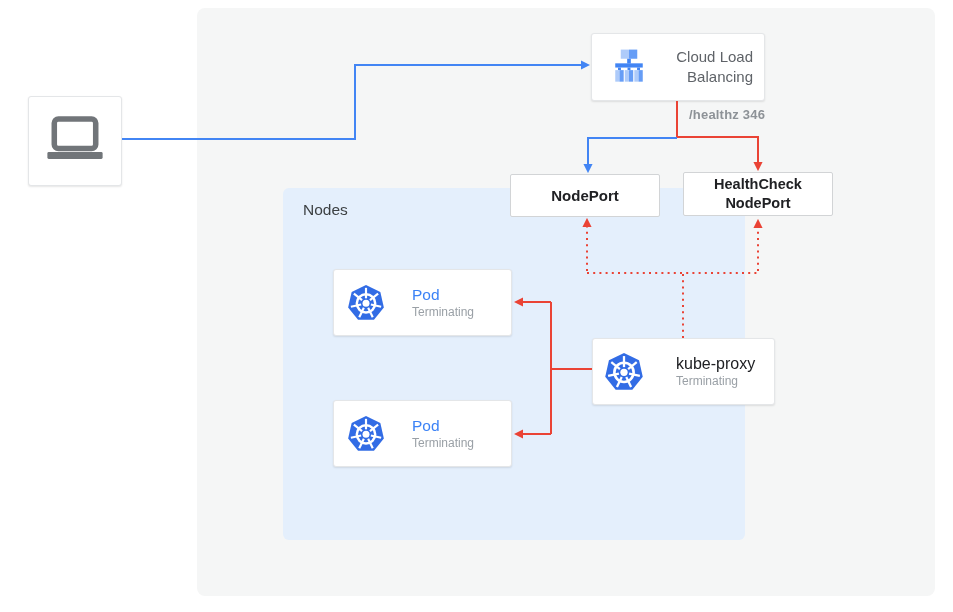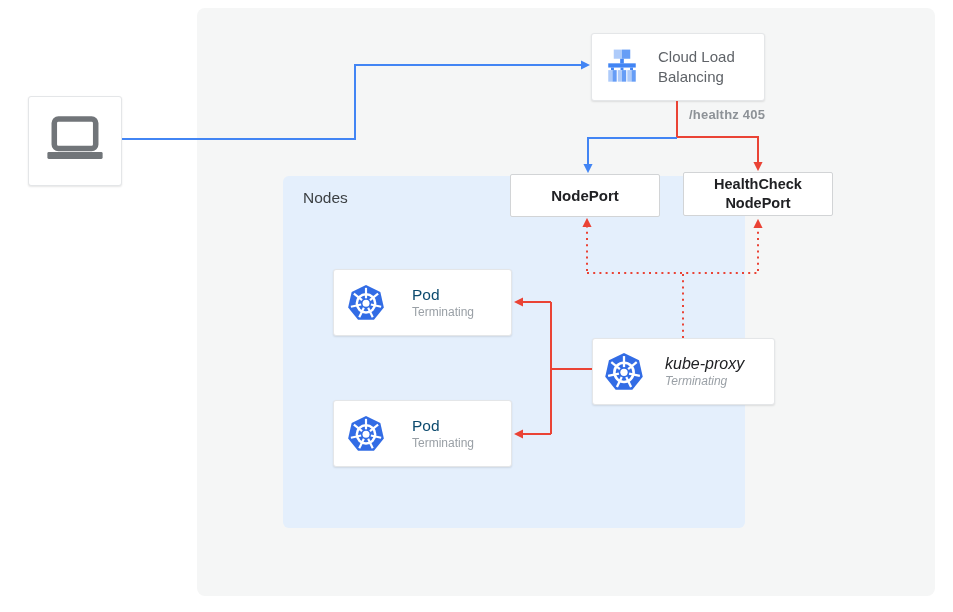--- a/index.html
+++ b/index.html
@@ -7,38 +7,38 @@
     --outer-bg:#f5f6f6; --nodes-bg:#e4effc;
     --text-dark:#202124; --text-gray:#5f6368; --text-light:#9aa0a6;
     --icon-gray:#717579; --lb-light:#aecbfa; --lb-mid:#669df6; --lb-dark:#4285f4;
     --annot-gray:#8d9297;
   }
   *{margin:0;padding:0;box-sizing:border-box;}
   body{background:#fff;font-family:"Liberation Sans",sans-serif;}
   .canvas{position:relative;width:953px;height:612px;background:#fff;overflow:hidden;}
   .outer-panel{position:absolute;left:197px;top:8px;width:738px;height:588px;
     background:var(--outer-bg);border-radius:8px;}
-  .nodes-panel{position:absolute;left:283px;top:176px;width:462px;height:352px;
+  .nodes-panel{position:absolute;left:283px;top:188px;width:462px;height:352px;
     background:var(--nodes-bg);border-radius:6px;}
   .nodes-label{position:absolute;left:20px;top:13px;font-size:15.5px;color:#3c4043;}
   .card{position:absolute;background:#fff;border:1px solid #e4e6e8;border-radius:3px;
     box-shadow:0 1px 2px rgba(0,0,0,0.10);display:flex;align-items:center;}
   .laptop-card{left:28px;top:96px;width:94px;height:90px;justify-content:center;}
-  .clb-card{left:591px;top:33px;width:174px;height:68px;padding-left:8px;}
+  .clb-card{left:591px;top:33px;width:174px;height:68px;padding-left:15px;text-align:right;}
   .clb-label{margin-left:14px;width:88px;font-size:15px;line-height:1.35;color:var(--text-gray);}
   .port-box{position:absolute;background:#fff;border:1px solid #d2d4d6;border-radius:2px;
     display:flex;flex-direction:column;align-items:center;justify-content:center;
     font-weight:bold;color:var(--text-dark);text-align:center;}
   .nodeport-box{left:510px;top:174px;width:150px;height:43px;font-size:15px;}
   .hc-box{left:683px;top:172px;width:150px;height:44px;font-size:14.5px;line-height:1.28;text-align:center;}
   .pod-card{left:333px;width:179px;height:67px;padding-left:12px;}
   .pod-card-1{top:269px;} .pod-card-2{top:400px;}
   .kp-card{left:592px;top:338px;width:183px;height:67px;padding-left:10px;}
   .entity-text{margin-left:26px;}
-  .entity-title{font-size:15.5px;color:#0c4a6e;}
+  .entity-title{font-size:15.5px;color:#3b82f6;}
   .entity-sub{font-size:12px;color:var(--text-light);margin-top:1px;}
   .kp-title{font-size:16px;color:var(--text-dark);}
   .annot{position:absolute;left:689px;top:107px;font-size:13px;font-weight:bold;
     color:var(--annot-gray);letter-spacing:0.2px;}
   .edges-svg{position:absolute;left:0;top:0;pointer-events:none;}
   .stroke-blue{stroke:var(--blue);fill:none;stroke-width:2;}
   .stroke-red{stroke:var(--red);fill:none;stroke-width:2;}
   .dotted{stroke-dasharray:2 4.2;}
   .fill-blue{fill:var(--blue);} .fill-red{fill:var(--red);}
   .k8s-hept{fill:var(--k8s-blue);}
@@ -77,21 +77,21 @@
       <rect class="lb-light" x="4.5" y="13.7" width="2.3" height="6.3"></rect>
       <rect class="lb-mid" x="6.8" y="13.7" width="2.3" height="6.3"></rect>
       <rect class="lb-light" x="9.7" y="13.7" width="2.3" height="6.3"></rect>
       <rect class="lb-mid" x="12" y="13.7" width="2.3" height="6.3"></rect>
       <rect class="lb-light" x="14.9" y="13.7" width="2.3" height="6.3"></rect>
       <rect class="lb-mid" x="17.2" y="13.7" width="2.3" height="6.3"></rect>
     </svg>
     <div class="clb-label">Cloud Load Balancing</div>
   </div>
 
-  <div class="annot">/healthz 405</div>
+  <div class="annot">/healthz 346</div>
 
   <div class="port-box nodeport-box">
     <span>NodePort</span>
   </div>
 
   <div class="port-box hc-box">
     <span>HealthCheck</span>
     <span>NodePort</span>
   </div>
 
@@ -145,21 +145,21 @@
         <line x1="12" y1="9.2" x2="12" y2="2.9"></line>
         <line x1="14.35" y1="10.33" x2="19.27" y2="6.4"></line>
         <line x1="14.92" y1="12.87" x2="21.07" y2="14.27"></line>
         <line x1="13.3" y1="14.9" x2="16.04" y2="20.58"></line>
         <line x1="10.7" y1="14.9" x2="7.96" y2="20.58"></line>
         <line x1="9.08" y1="12.87" x2="2.93" y2="14.27"></line>
         <line x1="9.65" y1="10.33" x2="4.73" y2="6.4"></line>
       </g>
       <circle cx="12" cy="12.2" r="2.1" fill="#fff"></circle>
     </svg>
-    <div class="entity-text" style="margin-left:20px;font-style:italic;">
+    <div class="entity-text" style="margin-left:31px;">
       <div class="kp-title">kube-proxy</div>
       <div class="entity-sub">Terminating</div>
     </div>
   </div>
 
   <svg class="edges-svg" width="953" height="612">
     <defs>
       <marker id="arrow-blue" viewBox="0 0 10 10" refX="1.5" refY="5" markerWidth="9.5" markerHeight="9.5" orient="auto" markerUnits="userSpaceOnUse">
         <path d="M0,0 L10,5 L0,10 Z" class="fill-blue"></path>
       </marker>

